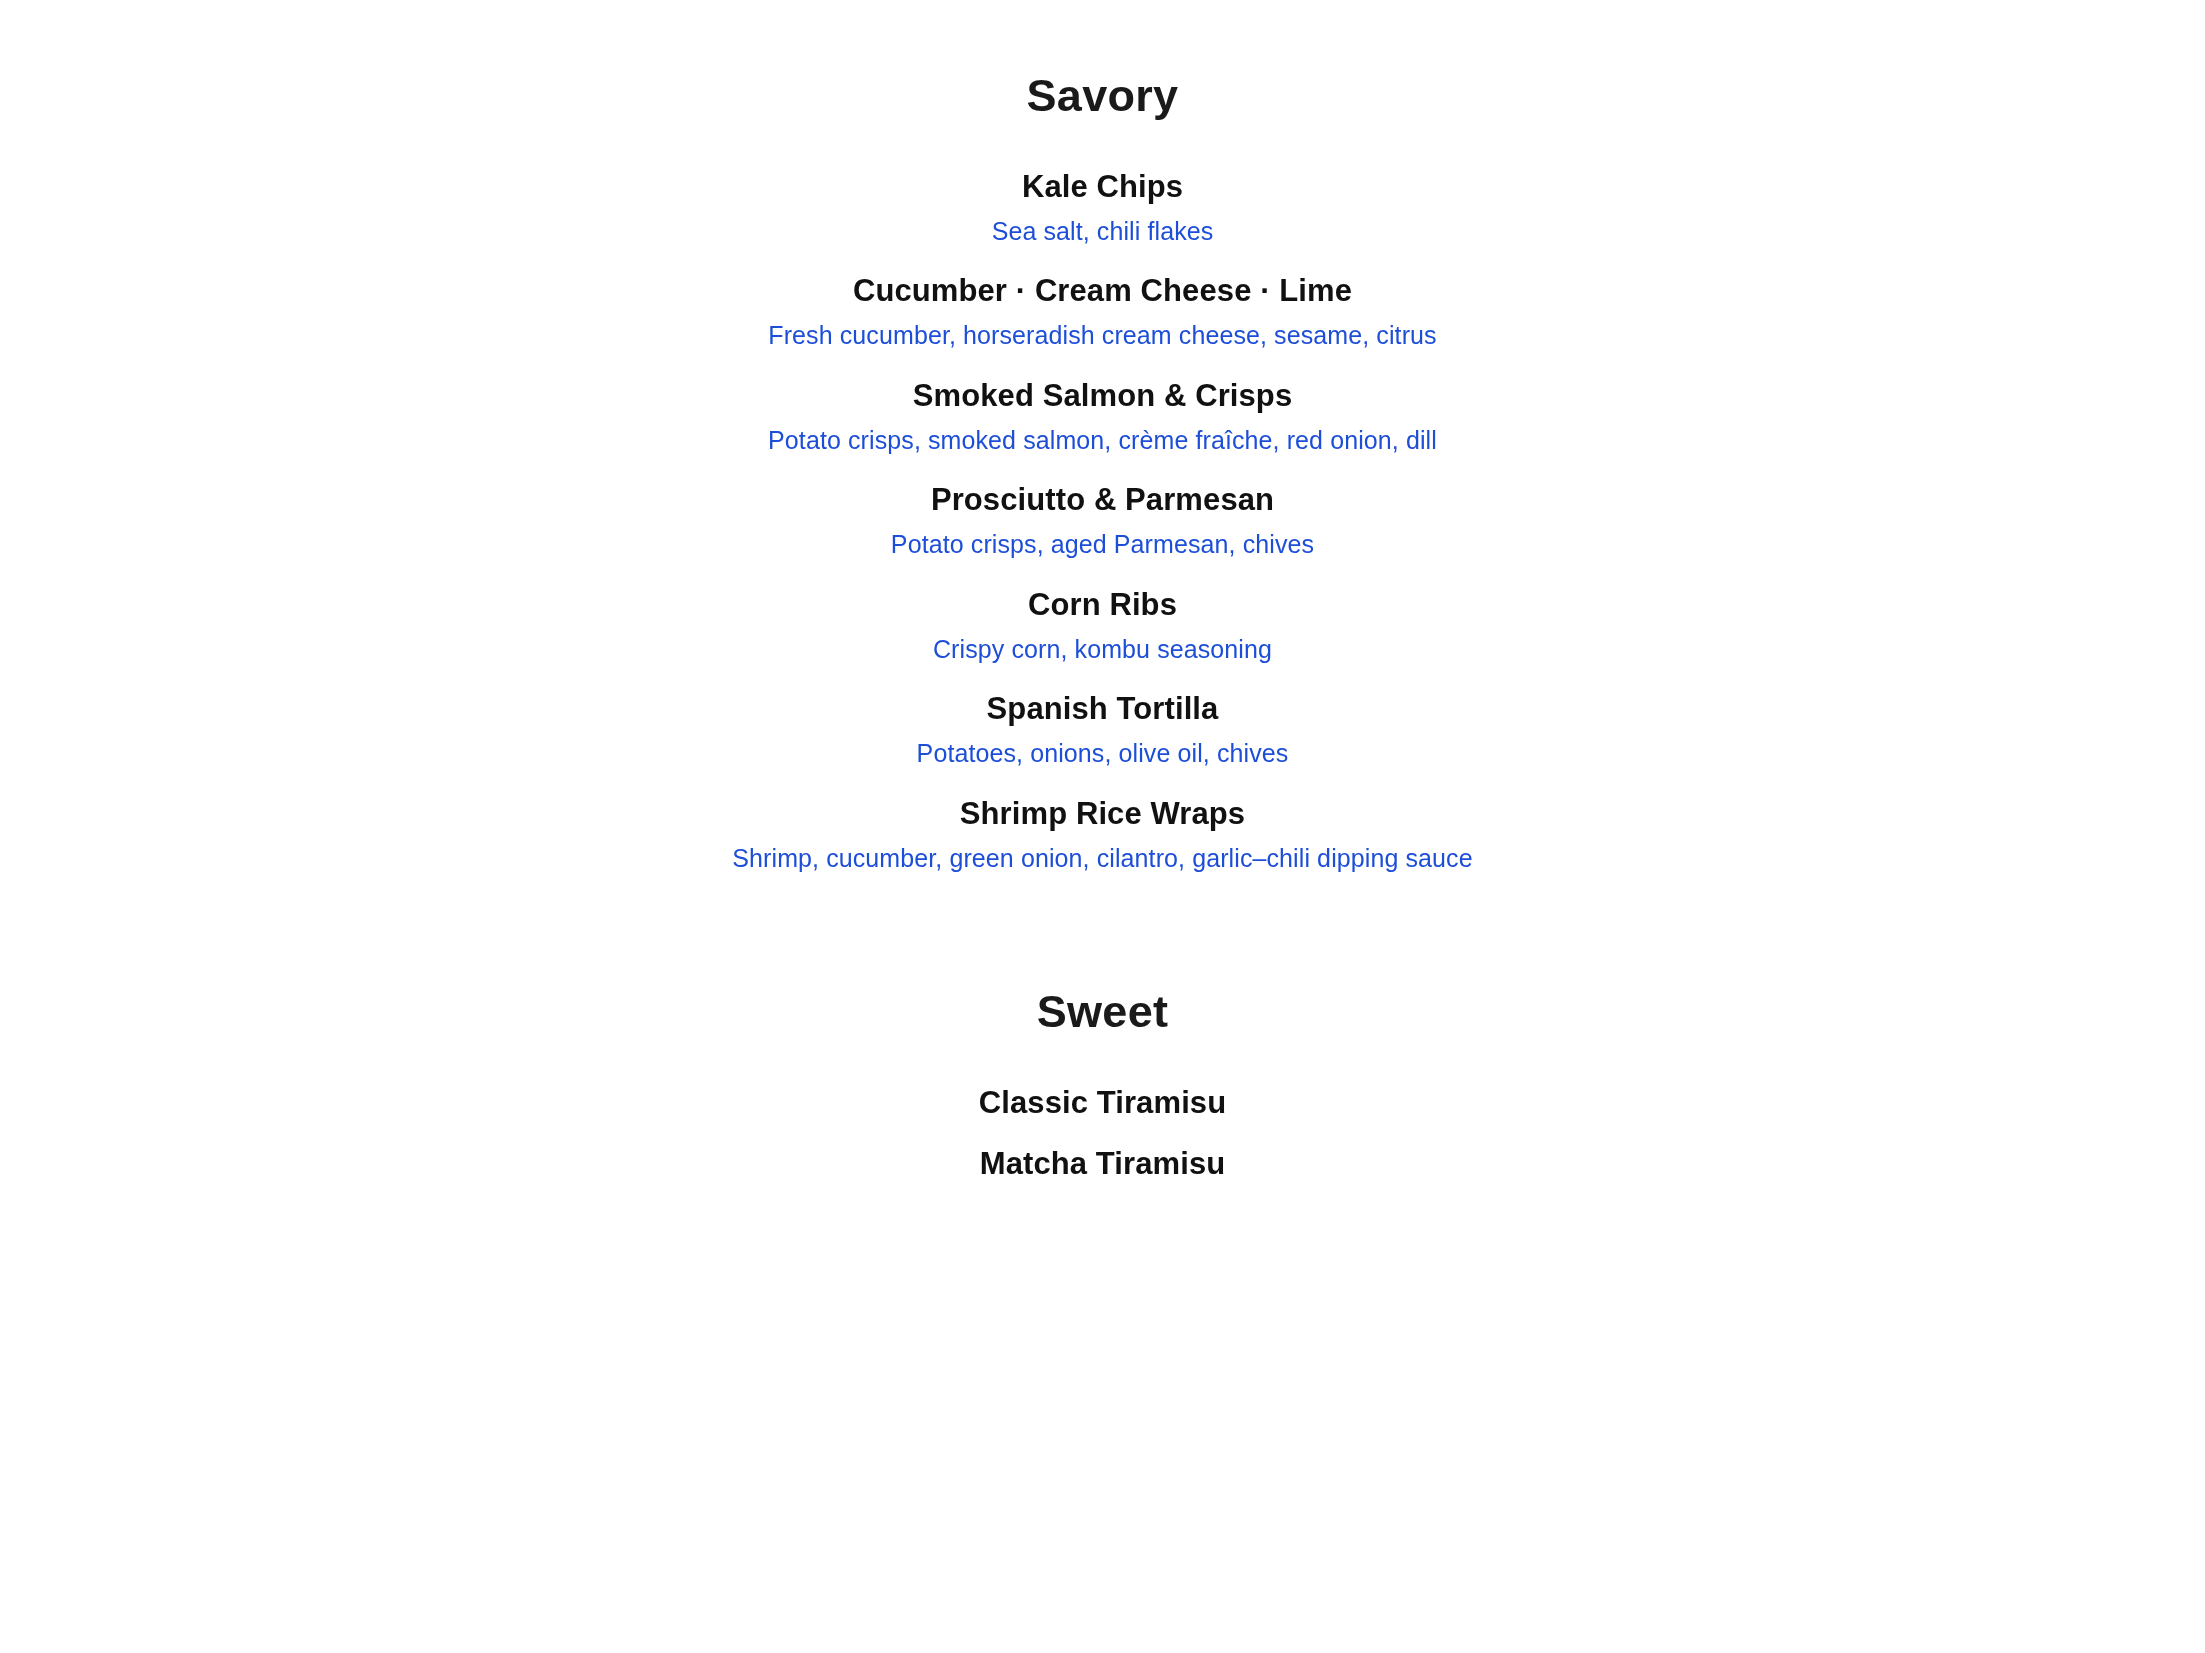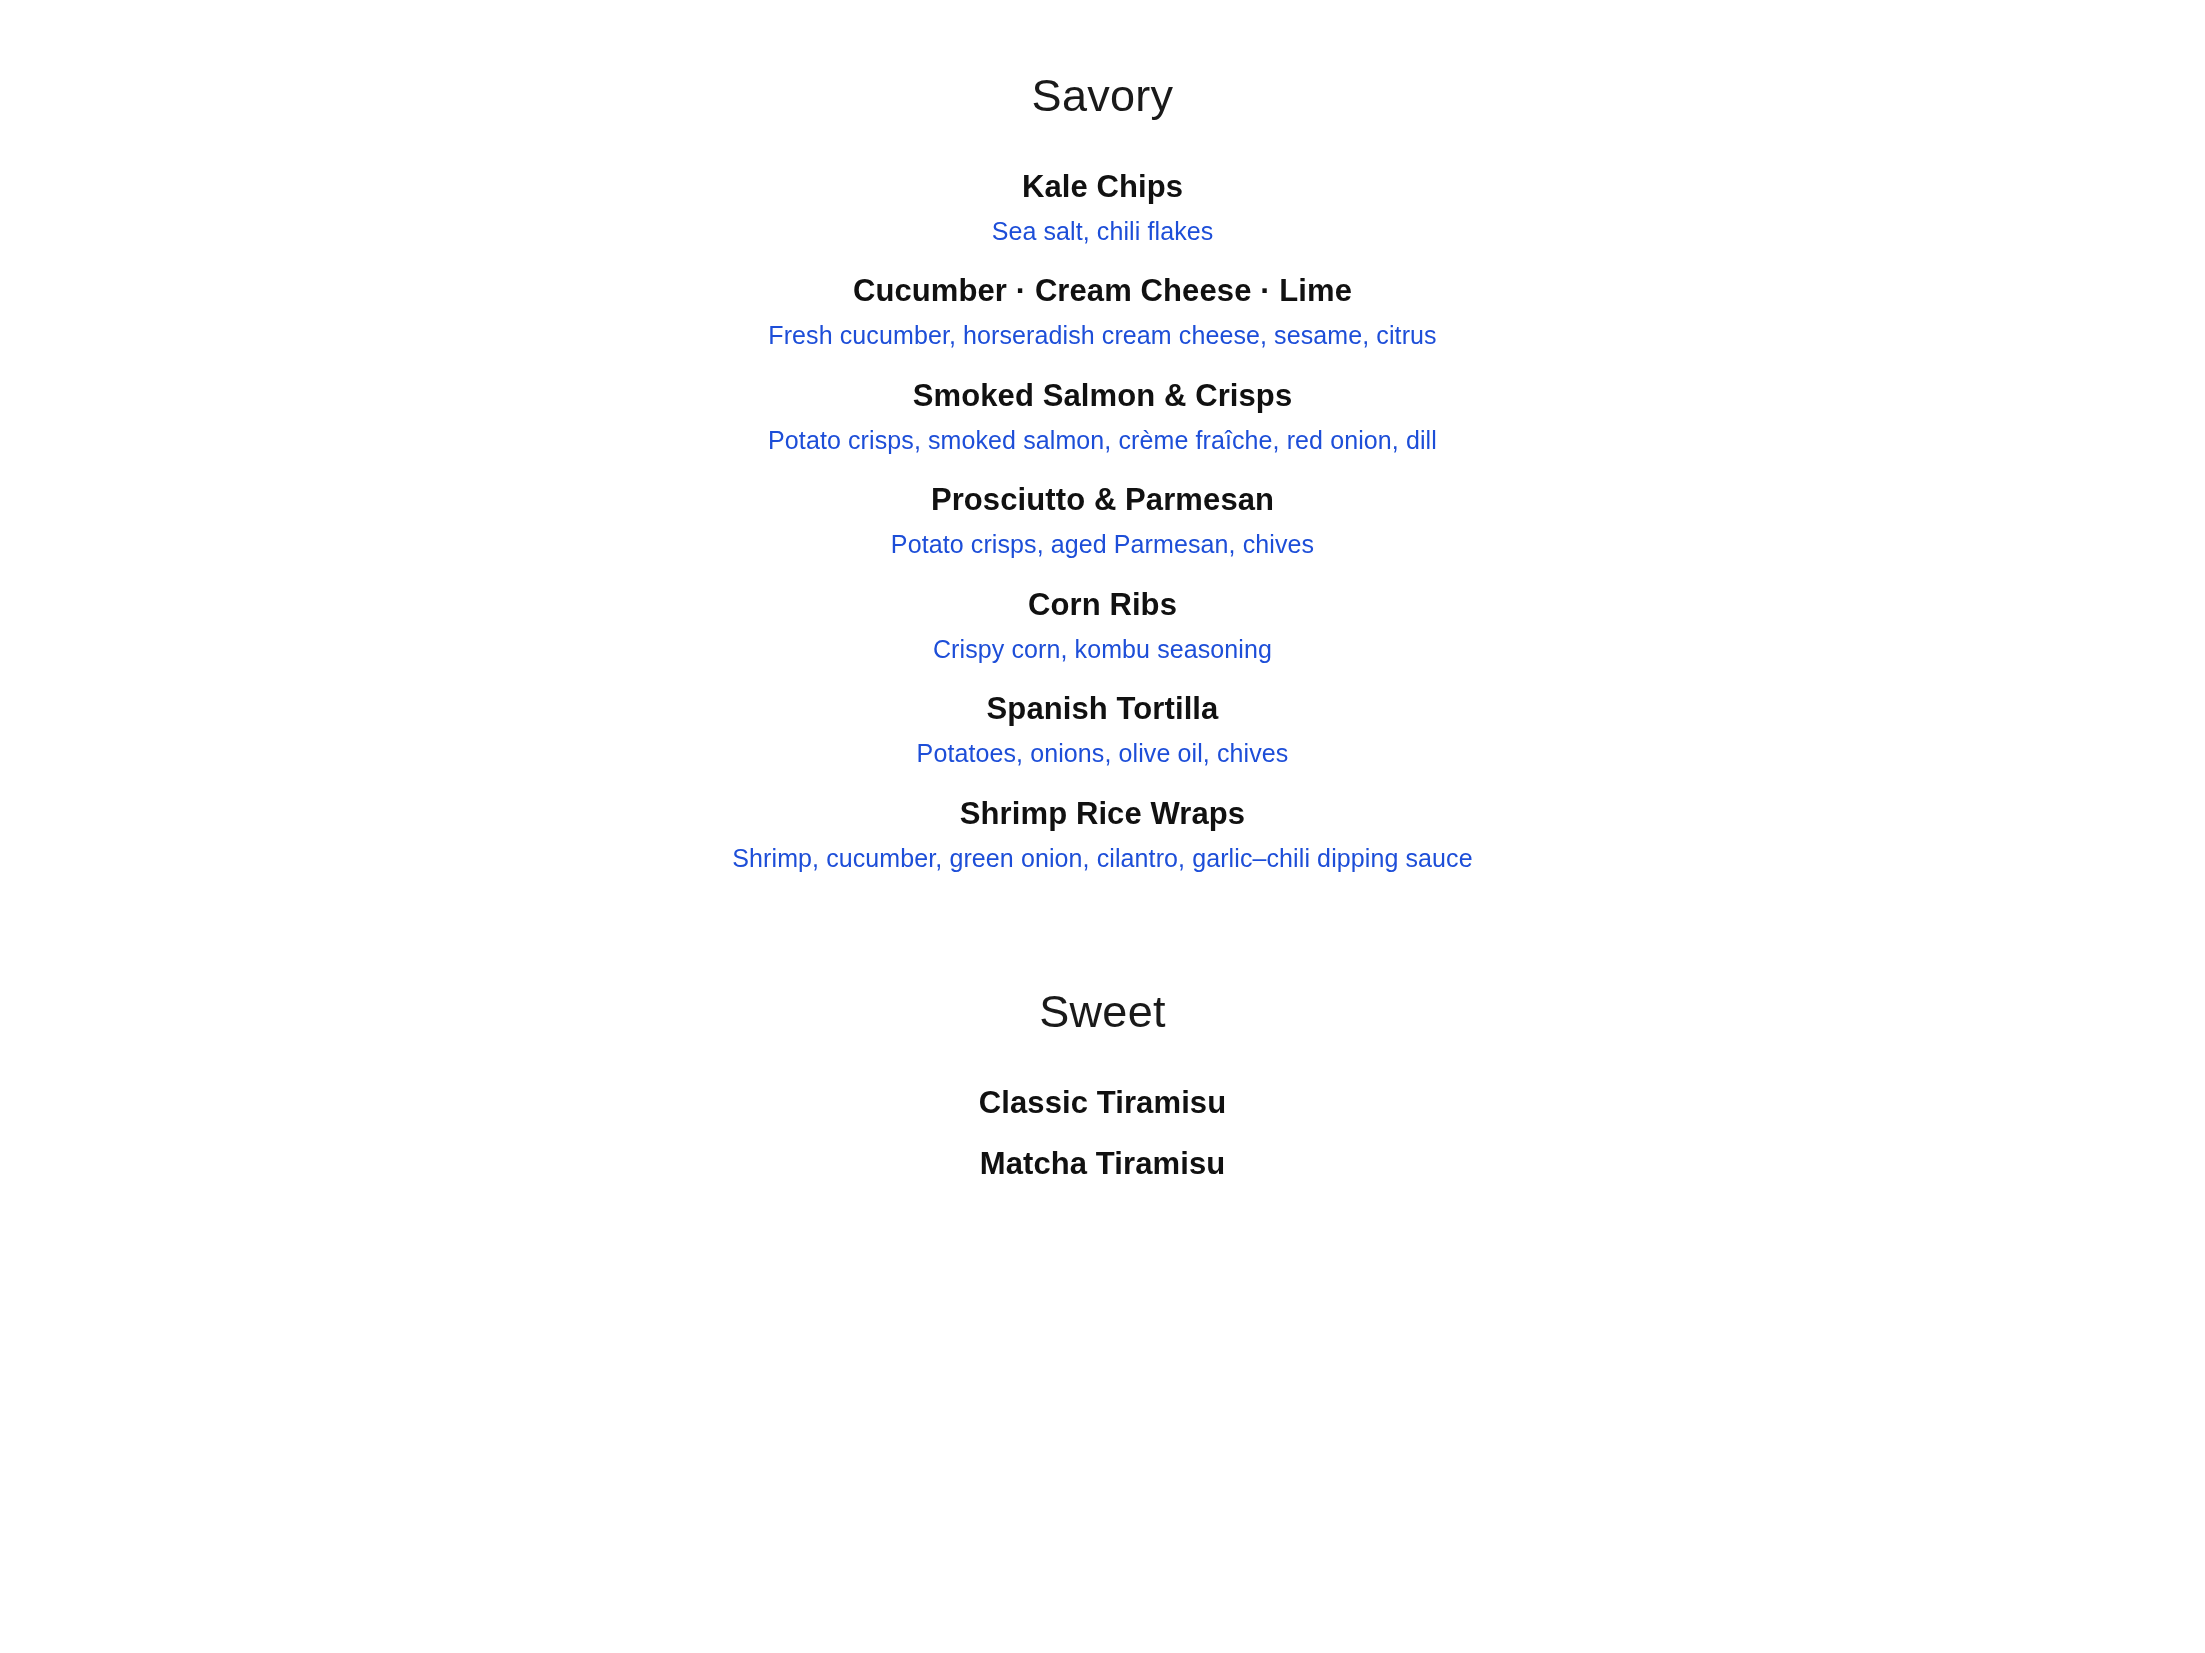--- a/index.html
+++ b/index.html
@@ -24,21 +24,21 @@
     align-items: center;
   }
   .section {
     width: 100%;
     display: flex;
     flex-direction: column;
     align-items: center;
   }
   .section-title {
     font-size: 45px;
-    font-weight: 400;
+    font-weight: 700;
     color: #1a1a1a;
     letter-spacing: 0.3px;
     margin: 0;
     padding: 0;
     text-align: center;
   }
   .section-savory .section-title {
     margin-top: 36px;
   }
   .section-sweet .section-title {

